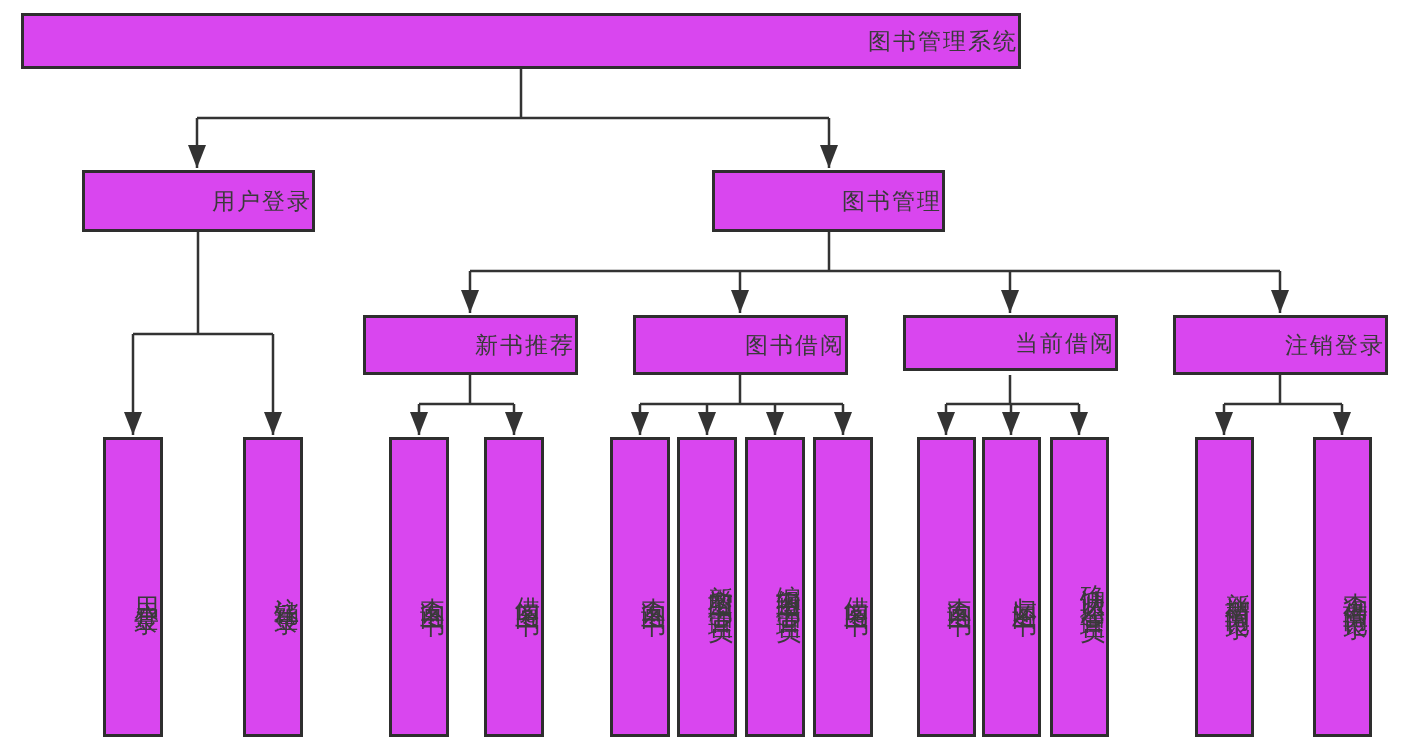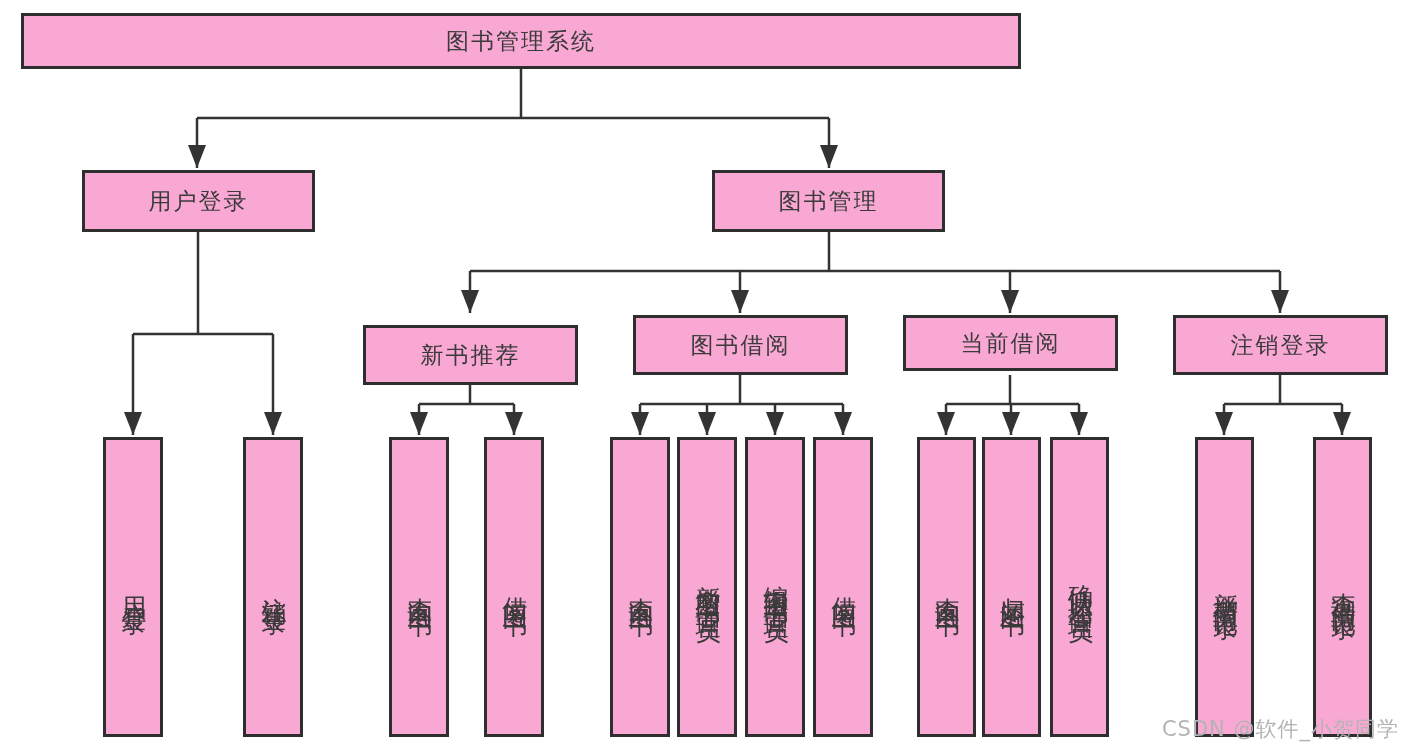--- a/index.html
+++ b/index.html
@@ -19,24 +19,24 @@
     left: 0; top: 0;
     width: 1405px; height: 747px;
     z-index: 1;
   }
   svg.wires .skeleton { stroke: #333333; stroke-width: 2.5; fill: none; }
   svg.wires line.stub { stroke: #333333; stroke-width: 2.5; }
 
   .node {
     position: absolute;
     border: 3px solid #2e2e2e;
-    background: #f9a8d4;
+    background: #d946ef;
     display: flex;
     align-items: center;
-    justify-content: center;
+    justify-content: flex-end;
     z-index: 2;
   }
   .node .h-label {
     font-size: 23px;
     letter-spacing: 2px;
     white-space: nowrap;
     color: #3a3a3a;
   }
   .node .v-label {
     writing-mode: vertical-rl;
@@ -114,21 +114,21 @@
     <span class="h-label">图书管理系统</span>
   </div>
 
   <div class="node" style="left:82px; top:170px; width:233px; height:62px;">
     <span class="h-label">用户登录</span>
   </div>
   <div class="node" style="left:712px; top:170px; width:233px; height:62px;">
     <span class="h-label">图书管理</span>
   </div>
 
-  <div class="node" style="left:363px; top:315px; width:215px; height:60px;margin-top:10px;">
+  <div class="node" style="left:363px; top:315px; width:215px; height:60px;">
     <span class="h-label">新书推荐</span>
   </div>
   <div class="node" style="left:633px; top:315px; width:215px; height:60px;">
     <span class="h-label">图书借阅</span>
   </div>
   <div class="node" style="left:903px; top:315px; width:215px; height:56px;">
     <span class="h-label">当前借阅</span>
   </div>
   <div class="node" style="left:1173px; top:315px; width:215px; height:60px;">
     <span class="h-label">注销登录</span>
@@ -171,15 +171,14 @@
     <span class="v-label">确认归还（管理员）</span>
   </div>
 
   <div class="node" style="left:1195px; top:437px; width:59px; height:300px;">
     <span class="v-label">新增借阅记录</span>
   </div>
   <div class="node" style="left:1313px; top:437px; width:59px; height:300px;">
     <span class="v-label">查询借阅记录</span>
   </div>
 
-  <div class="watermark">CSDN @软件_小贺同学</div>
 
 </div>
 
 </body></html>

